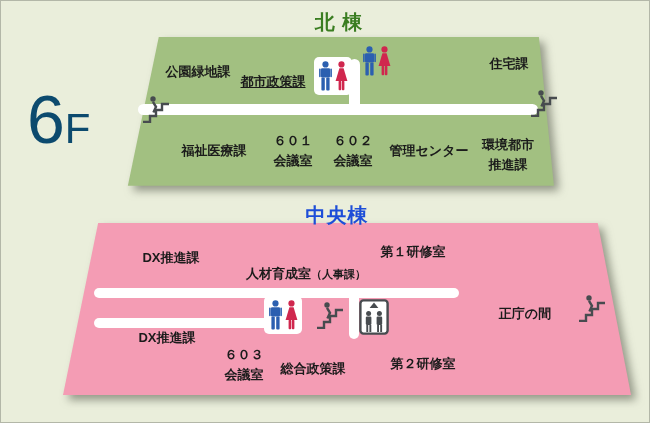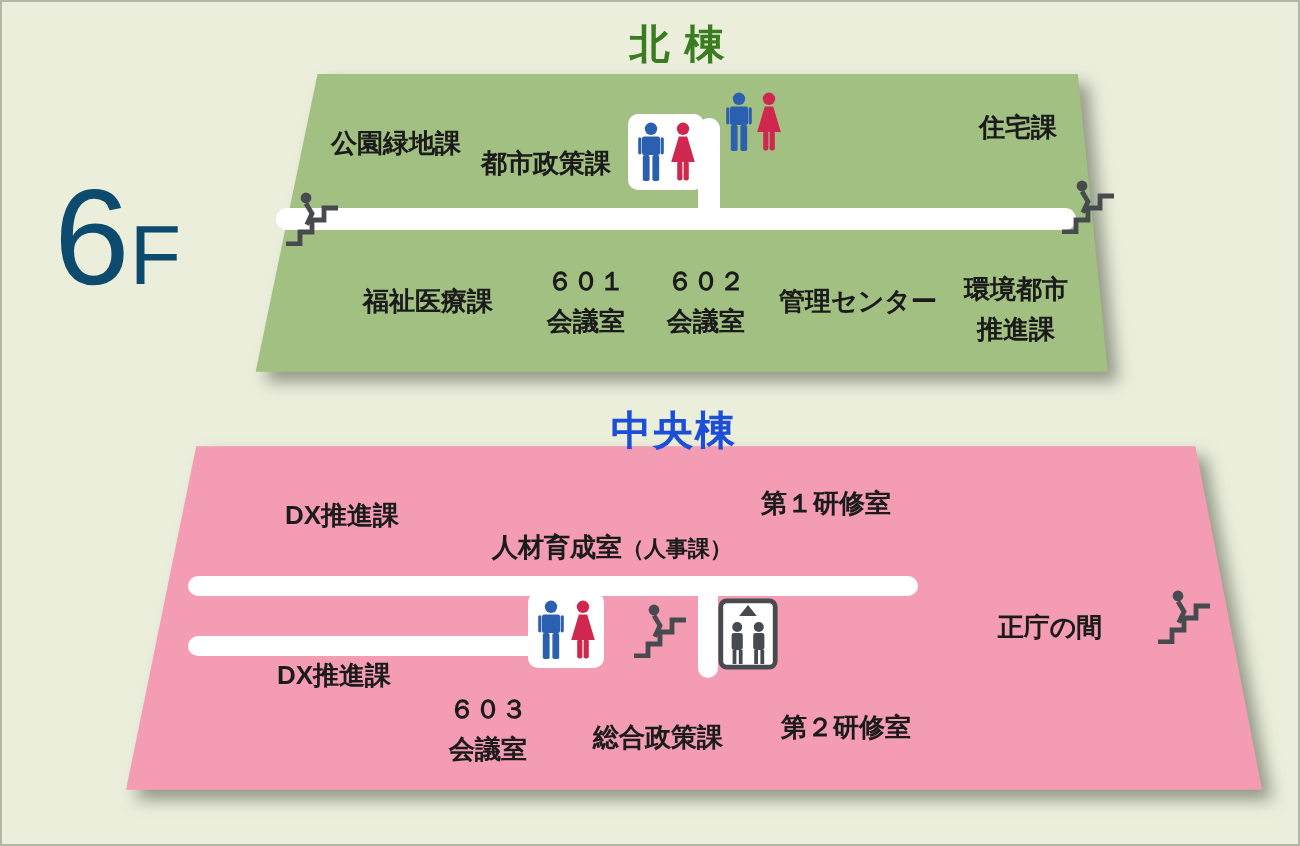--- a/index.html
+++ b/index.html
@@ -109,21 +109,21 @@
   </svg>
 
 <svg class="icon gray" style="left:140px;top:94px;" width="30" height="28" viewBox="0 0 30 28">
     <use href="#sym-stairs"></use>
   </svg>
 <svg class="icon gray" style="left:528px;top:88px;" width="30" height="28" viewBox="0 0 30 28">
     <use href="#sym-stairs"></use>
   </svg>
 
 <div class="label" style="left:197px;top:62px;">公園緑地課</div>
-<div class="label" style="left:272px;top:72px;">都市政策課</div>
+<div class="label" style="left:272px;top:72px;text-decoration:underline;">都市政策課</div>
 <div class="label" style="left:429px;top:58px;">
 </div>
 <div class="label" style="left:508px;top:54px;">住宅課</div>
 <div class="label" style="left:213px;top:141px;">福祉医療課</div>
 <div class="label two" style="left:292px;top:130px;">
   <span>６０１</span>
   <span>会議室</span>
 </div>
 <div class="label two" style="left:352px;top:130px;">
   <span>６０２</span>
@@ -166,14 +166,14 @@
 <div class="label" style="left:305px;top:264px;">
   <span class="inline">人材育成室</span><span class="small">（人事課）</span>
 </div>
 <div class="label" style="left:412px;top:242px;">第１研修室</div>
 <div class="label" style="left:524px;top:304px;">正庁の間</div>
 <div class="label" style="left:166px;top:328px;">DX推進課</div>
 <div class="label two" style="left:243px;top:344px;text-align:center;">
   <span>６０３</span>
   <span>会議室</span>
 </div>
-<div class="label" style="left:312px;top:359px;margin-left:16px;">総合政策課</div>
+<div class="label" style="left:312px;top:359px;">総合政策課</div>
 <div class="label" style="left:422px;top:354px;">第２研修室</div>
 
 </body></html>

